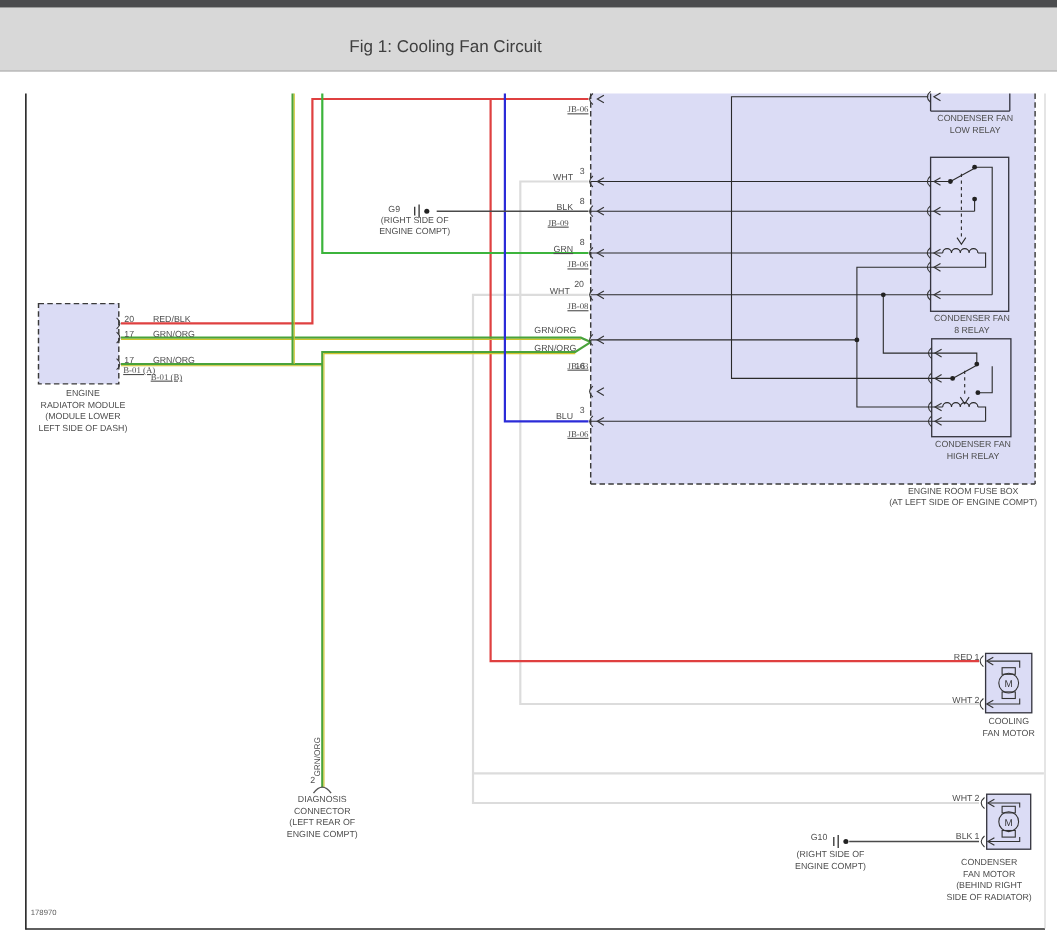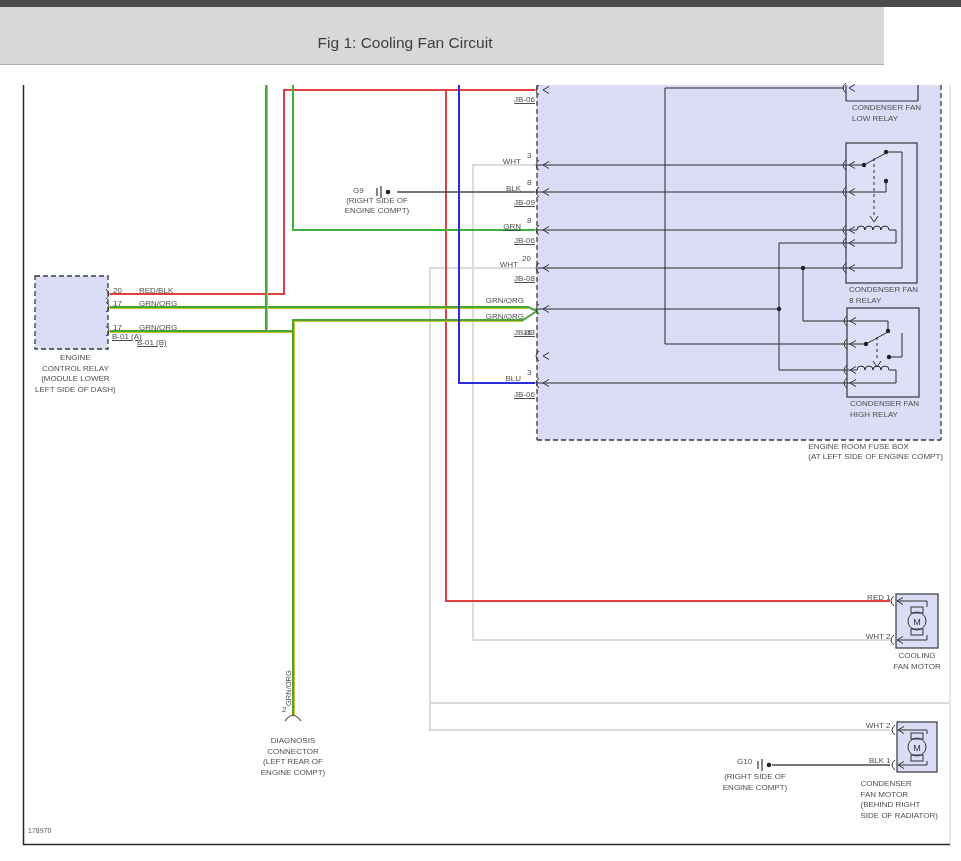--- a/index.html
+++ b/index.html
@@ -1,27 +1,27 @@
 <!DOCTYPE html>
 <html><head>
 <meta charset="utf-8">
 <style>
   html,body{margin:0;padding:0;background:#fff;}
   .page{position:relative;width:961px;height:861px;background:#ffffff;overflow:hidden;
         font-family:"Liberation Sans",sans-serif;}
   .titlestrip{position:absolute;left:0;top:0;width:961px;height:7px;}
-  .titlebar{position:absolute;left:0;top:7px;width:884px;height:57px;border-bottom:1px solid #aeaeae;}
+  .titlebar{position:absolute;left:0;top:7px;width:961px;height:57px;border-bottom:1px solid #aeaeae;}
   .titletext{position:absolute;left:0;top:27px;width:810px;text-align:center;
              font-size:15.5px;color:#3f3f3f;}
   svg{position:absolute;left:0;top:0;}
   .lbl{position:absolute;font-size:8px;line-height:9px;color:#4e4e4e;white-space:nowrap;z-index:3;}
   .blk{line-height:10.5px;white-space:nowrap;}
   .c{text-align:center;}
-  .r{text-align:left;}
-  .u{text-decoration:underline;}
+  .r{text-align:center;}
+  .u{text-decoration:underline;font-family:Liberation Serif, serif;}
   .tiny{font-size:7px;color:#5a5a5a;}
   .vert{transform:rotate(-90deg);transform-origin:0 0;}
 </style>
 </head>
 <body>
 
 <div class="page">
 
   <div class="titlestrip" style="background: rgb(75, 76, 78);"></div>
   <div class="titlebar" style="background: rgb(216, 216, 216);">
@@ -216,21 +216,21 @@
       </g>
       <text x="917" y="750.5" text-anchor="middle" font-size="9" fill="#333" font-family="Liberation Sans, sans-serif">M</text>
     </g>
   </svg>
 
   <span class="lbl u" style="right:426px;top:95px;">JB-06</span>
   <span class="lbl" style="right:440px;top:157px;">WHT</span>
   <span class="lbl" style="left:527px;top:151px;">3</span>
   <span class="lbl" style="right:440px;top:184px;">BLK</span>
   <span class="lbl" style="left:527px;top:178px;">8</span>
-  <span class="lbl u" style="right:426px;top:198px;">JB-09</span>
+  <span class="lbl u" style="right:444px;top:198px;">JB-09</span>
   <span class="lbl" style="right:440px;top:222px;text-decoration:underline;">GRN</span>
   <span class="lbl" style="left:527px;top:216px;">8</span>
   <span class="lbl u" style="right:426px;top:236px;">JB-06</span>
   <span class="lbl" style="right:443px;top:260px;">WHT</span>
   <span class="lbl" style="left:522px;top:254px;">20</span>
   <span class="lbl u" style="right:426px;top:274px;">JB-08</span>
   <span class="lbl" style="right:437px;top:296px;">GRN/ORG</span>
   <span class="lbl" style="left:523px;top:290px;margin-top:38px;">16</span>
   <span class="lbl" style="right:437px;top:312px;">GRN/ORG</span>
   <span class="lbl u" style="right:426px;top:328px;">JB-03</span>
@@ -258,21 +258,21 @@
   <span class="lbl" style="left:113px;top:286px;">20</span>
   <span class="lbl" style="left:139px;top:286px;">RED/BLK</span>
   <span class="lbl" style="left:113px;top:299px;">17</span>
   <span class="lbl" style="left:139px;top:299px;">GRN/ORG</span>
   <span class="lbl u" style="left:112px;top:312px;margin-top:20px;">B-01 (A)</span>
   <span class="lbl" style="left:113px;top:323px;">17</span>
   <span class="lbl" style="left:139px;top:323px;">GRN/ORG</span>
   <span class="lbl u" style="left:112px;top:338px;margin-left:25px;">B-01 (B)</span>
   <div class="lbl blk" style="left:35px;top:353px;text-align:center;">
     <div>ENGINE</div>
-      <div>CONTROL RELAY</div>
+      <div>RADIATOR MODULE</div>
     <div>(MODULE LOWER</div>
       <div>LEFT SIDE OF DASH)</div>
   </div>
 
   <span class="lbl" style="left:353px;top:186px;">G9</span>
   <div class="lbl blk c" style="left:327px;top:196px;width:100px;line-height:10px;">
     <div>(RIGHT SIDE OF</div>
       <div>ENGINE COMPT)</div>
   </div>
 
@@ -296,21 +296,21 @@
   </div>
   <div class="lbl blk r" style="right:23px;top:779px;">
     <div>CONDENSER</div>
       <div>FAN MOTOR</div>
     <div>(BEHIND RIGHT</div>
       <div>SIDE OF RADIATOR)</div>
   </div>
 
   <span class="lbl vert" style="left:284px;top:706px;font-size:7.5px;">GRN/ORG</span>
   <span class="lbl" style="left:282px;top:705px;">2</span>
-  <div class="lbl blk c" style="left:243px;top:722px;width:100px;margin-top:14px;">
+  <div class="lbl blk c" style="left:243px;top:722px;width:100px;">
     <div>DIAGNOSIS</div>
       <div>CONNECTOR</div>
     <div>(LEFT REAR OF</div>
       <div>ENGINE COMPT)</div>
   </div>
 
   <span class="lbl tiny" style="left:28px;top:826px;">178970</span>
 
 </div>
 

